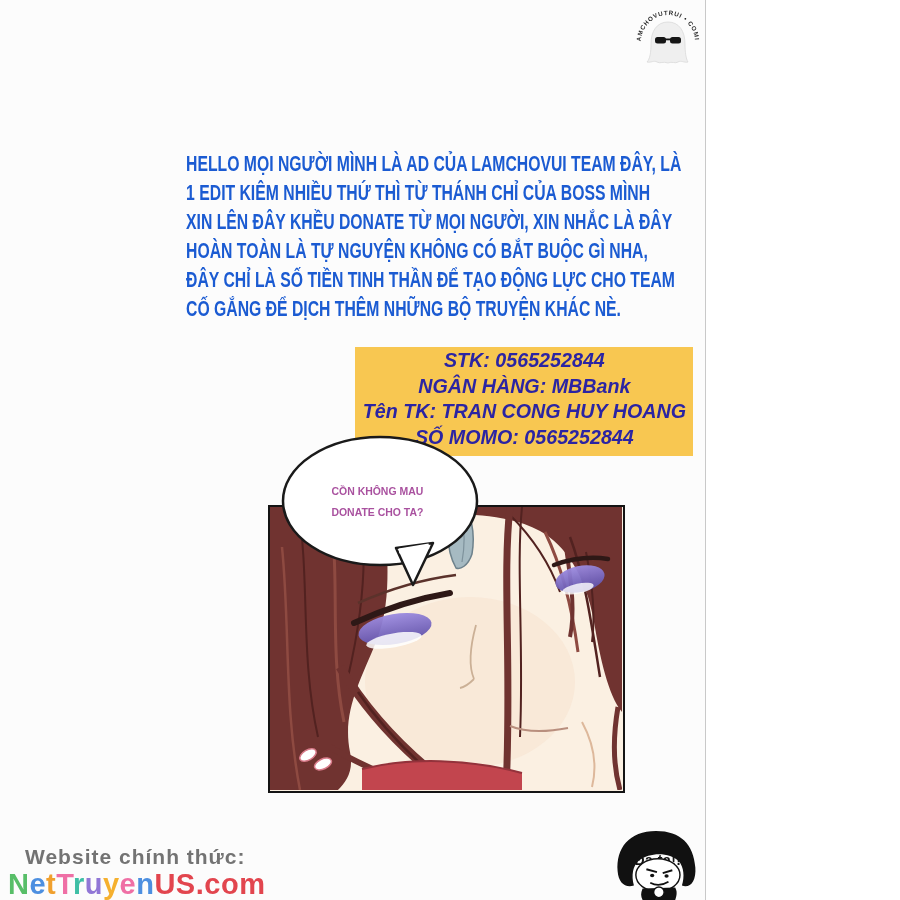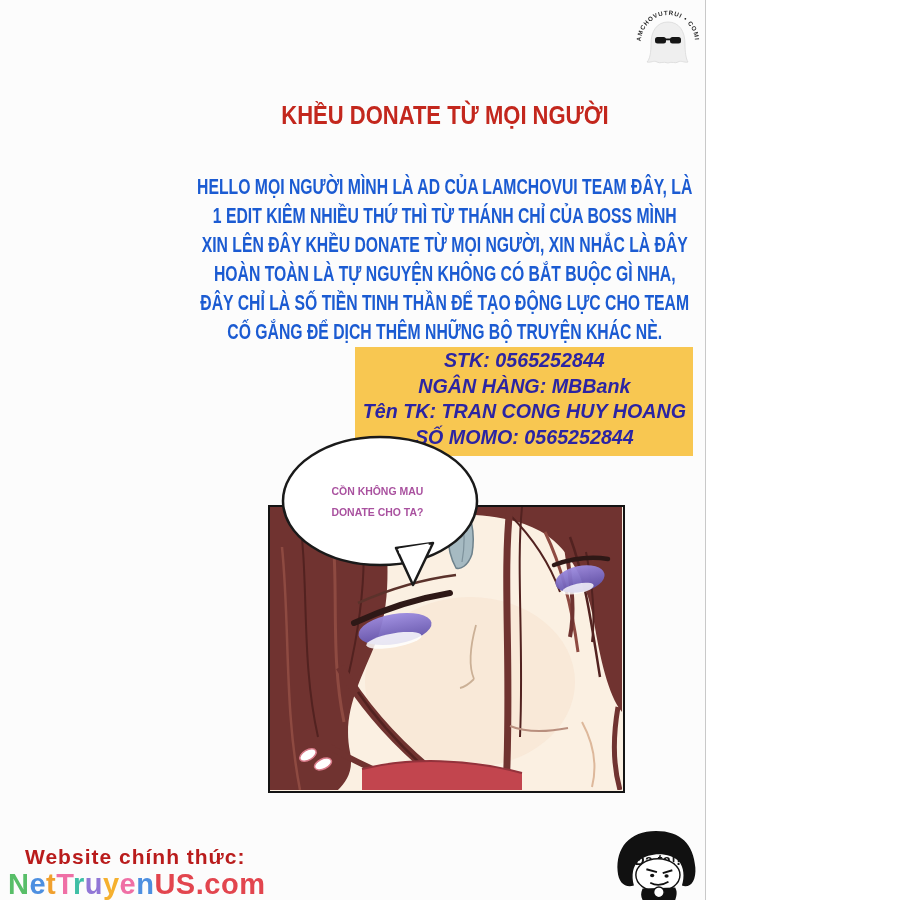--- a/index.html
+++ b/index.html
@@ -10,21 +10,21 @@
   .ghost-logo{position:absolute;left:634px;top:2px;width:68px;height:82px;z-index:4;}
 
   .title-wrap{position:absolute;left:165px;top:26px;width:560px;text-align:center;z-index:2;}
   .title-text{display:inline-block;transform:scale(0.86,1.14);transform-origin:center top;
     font-family:"DejaVu Serif",serif;font-weight:700;font-size:56px;letter-spacing:2px;
     color:#c3271d;white-space:nowrap;}
   .subtitle-wrap{position:absolute;left:165px;top:101px;width:560px;text-align:center;z-index:2;}
   .subtitle-text{display:inline-block;transform:scaleX(0.88);transform-origin:center;
     font-weight:700;font-size:25px;letter-spacing:0px;color:#c3271d;white-space:nowrap;}
 
-  .announcement{position:absolute;left:80px;top:172px;width:730px;text-align:center;z-index:2;}
+  .announcement{position:absolute;left:80px;top:149px;width:730px;text-align:left;z-index:2;}
   .announcement-inner{display:inline-block;transform:scaleX(0.70);transform-origin:center top;
     font-weight:700;font-size:22.5px;line-height:29px;color:#1b5bd2;white-space:nowrap;letter-spacing:0px;}
 
   .donate-box{position:absolute;left:355px;top:347px;width:338px;height:109px;background:#f8c751;z-index:2;
     display:flex;align-items:flex-start;justify-content:center;}
   .donate-lines{transform:scaleX(0.96);transform-origin:center;font-style:italic;font-weight:700;
     font-size:20.5px;line-height:25.5px;color:#2b24a3;text-align:center;white-space:nowrap;}
 
   .panel{position:absolute;left:268px;top:505px;width:357px;height:288px;border:2.5px solid #141414;
     box-sizing:border-box;background:#fbf0e2;z-index:1;overflow:hidden;}
@@ -33,21 +33,21 @@
   .bubble-svg{position:absolute;left:278px;top:432px;width:205px;height:165px;z-index:3;}
   .bubble-text{position:absolute;left:291px;top:481px;width:172px;text-align:center;z-index:4;
     font-weight:700;font-size:11px;line-height:21px;color:#a9519f;}
   .bubble-text-inner{display:inline-block;transform:scaleX(0.95);transform-origin:center top;white-space:nowrap;}
 
   .thanks-text{position:absolute;left:608px;top:852px;width:100px;text-align:center;z-index:3;
     font-weight:700;font-size:14px;color:#141414;letter-spacing:0.5px;}
   .meme{position:absolute;left:608px;top:829px;width:96px;height:71px;z-index:3;}
 
   .watermark{position:absolute;left:8px;top:846px;z-index:5;line-height:1;}
-  .watermark-line1{margin-left:17px;font-weight:700;font-size:21px;letter-spacing:1px;color:#b91c1c;}
+  .watermark-line1{margin-left:17px;font-weight:700;font-size:21px;letter-spacing:1px;color:#737373;}
   .watermark-line2{margin-top:3px;font-weight:700;font-size:29px;letter-spacing:0.5px;white-space:nowrap;}
   .watermark-line2 span{display:inline;}
 </style>
 </head>
 <body>
 
 <div class="page">
   <div class="comic-area"></div>
 
   <svg class="ghost-logo" viewBox="0 0 68 82">
@@ -60,23 +60,20 @@
     <g>
       <path d="M34,20 C23,20 17,29 17,42 C17,50 16,57 13,60 C17,61 20,58 23,60 C26,62 29,59 34,61 C38,59 41,62 44,60 C47,58 50,61 54,60 C52,57 51,50 51,42 C51,29 45,20 34,20 Z" fill="#efefef" stroke="#d9d9d9" stroke-width="0.8"></path>
       <g>
         <rect x="21" y="35" width="11" height="6.5" rx="2.5" fill="#151515"></rect>
         <rect x="36" y="35" width="11" height="6.5" rx="2.5" fill="#151515"></rect>
         <rect x="31" y="36.5" width="6" height="1.8" fill="#151515"></rect>
       </g>
     </g>
   </svg>
 
-  <div class="subtitle-wrap">
-    <span class="subtitle-text">KHỀU DONATE TỪ MỌI NGƯỜI</span>
-  </div>
 
   <div class="announcement">
     <div class="announcement-inner"><div>HELLO MỌI NGƯỜI MÌNH LÀ AD CỦA LAMCHOVUI TEAM ĐÂY, LÀ</div><div>1 EDIT KIÊM NHIỀU THỨ THÌ TỪ THÁNH CHỈ CỦA BOSS MÌNH</div><div>XIN LÊN ĐÂY KHỀU DONATE TỪ MỌI NGƯỜI, XIN NHẮC LÀ ĐÂY</div><div>HOÀN TOÀN LÀ TỰ NGUYỆN KHÔNG CÓ BẮT BUỘC GÌ NHA,</div><div>ĐÂY CHỈ LÀ SỐ TIỀN TINH THẦN ĐỂ TẠO ĐỘNG LỰC CHO TEAM</div><div>CỐ GẮNG ĐỂ DỊCH THÊM NHỮNG BỘ TRUYỆN KHÁC NÈ.</div></div>
   </div>
 
   <div class="donate-box">
     <div class="donate-lines">
         <div>STK: 0565252844</div>
         <div>NGÂN HÀNG: MBBank</div>
         <div>Tên TK: TRAN CONG HUY HOANG</div>

